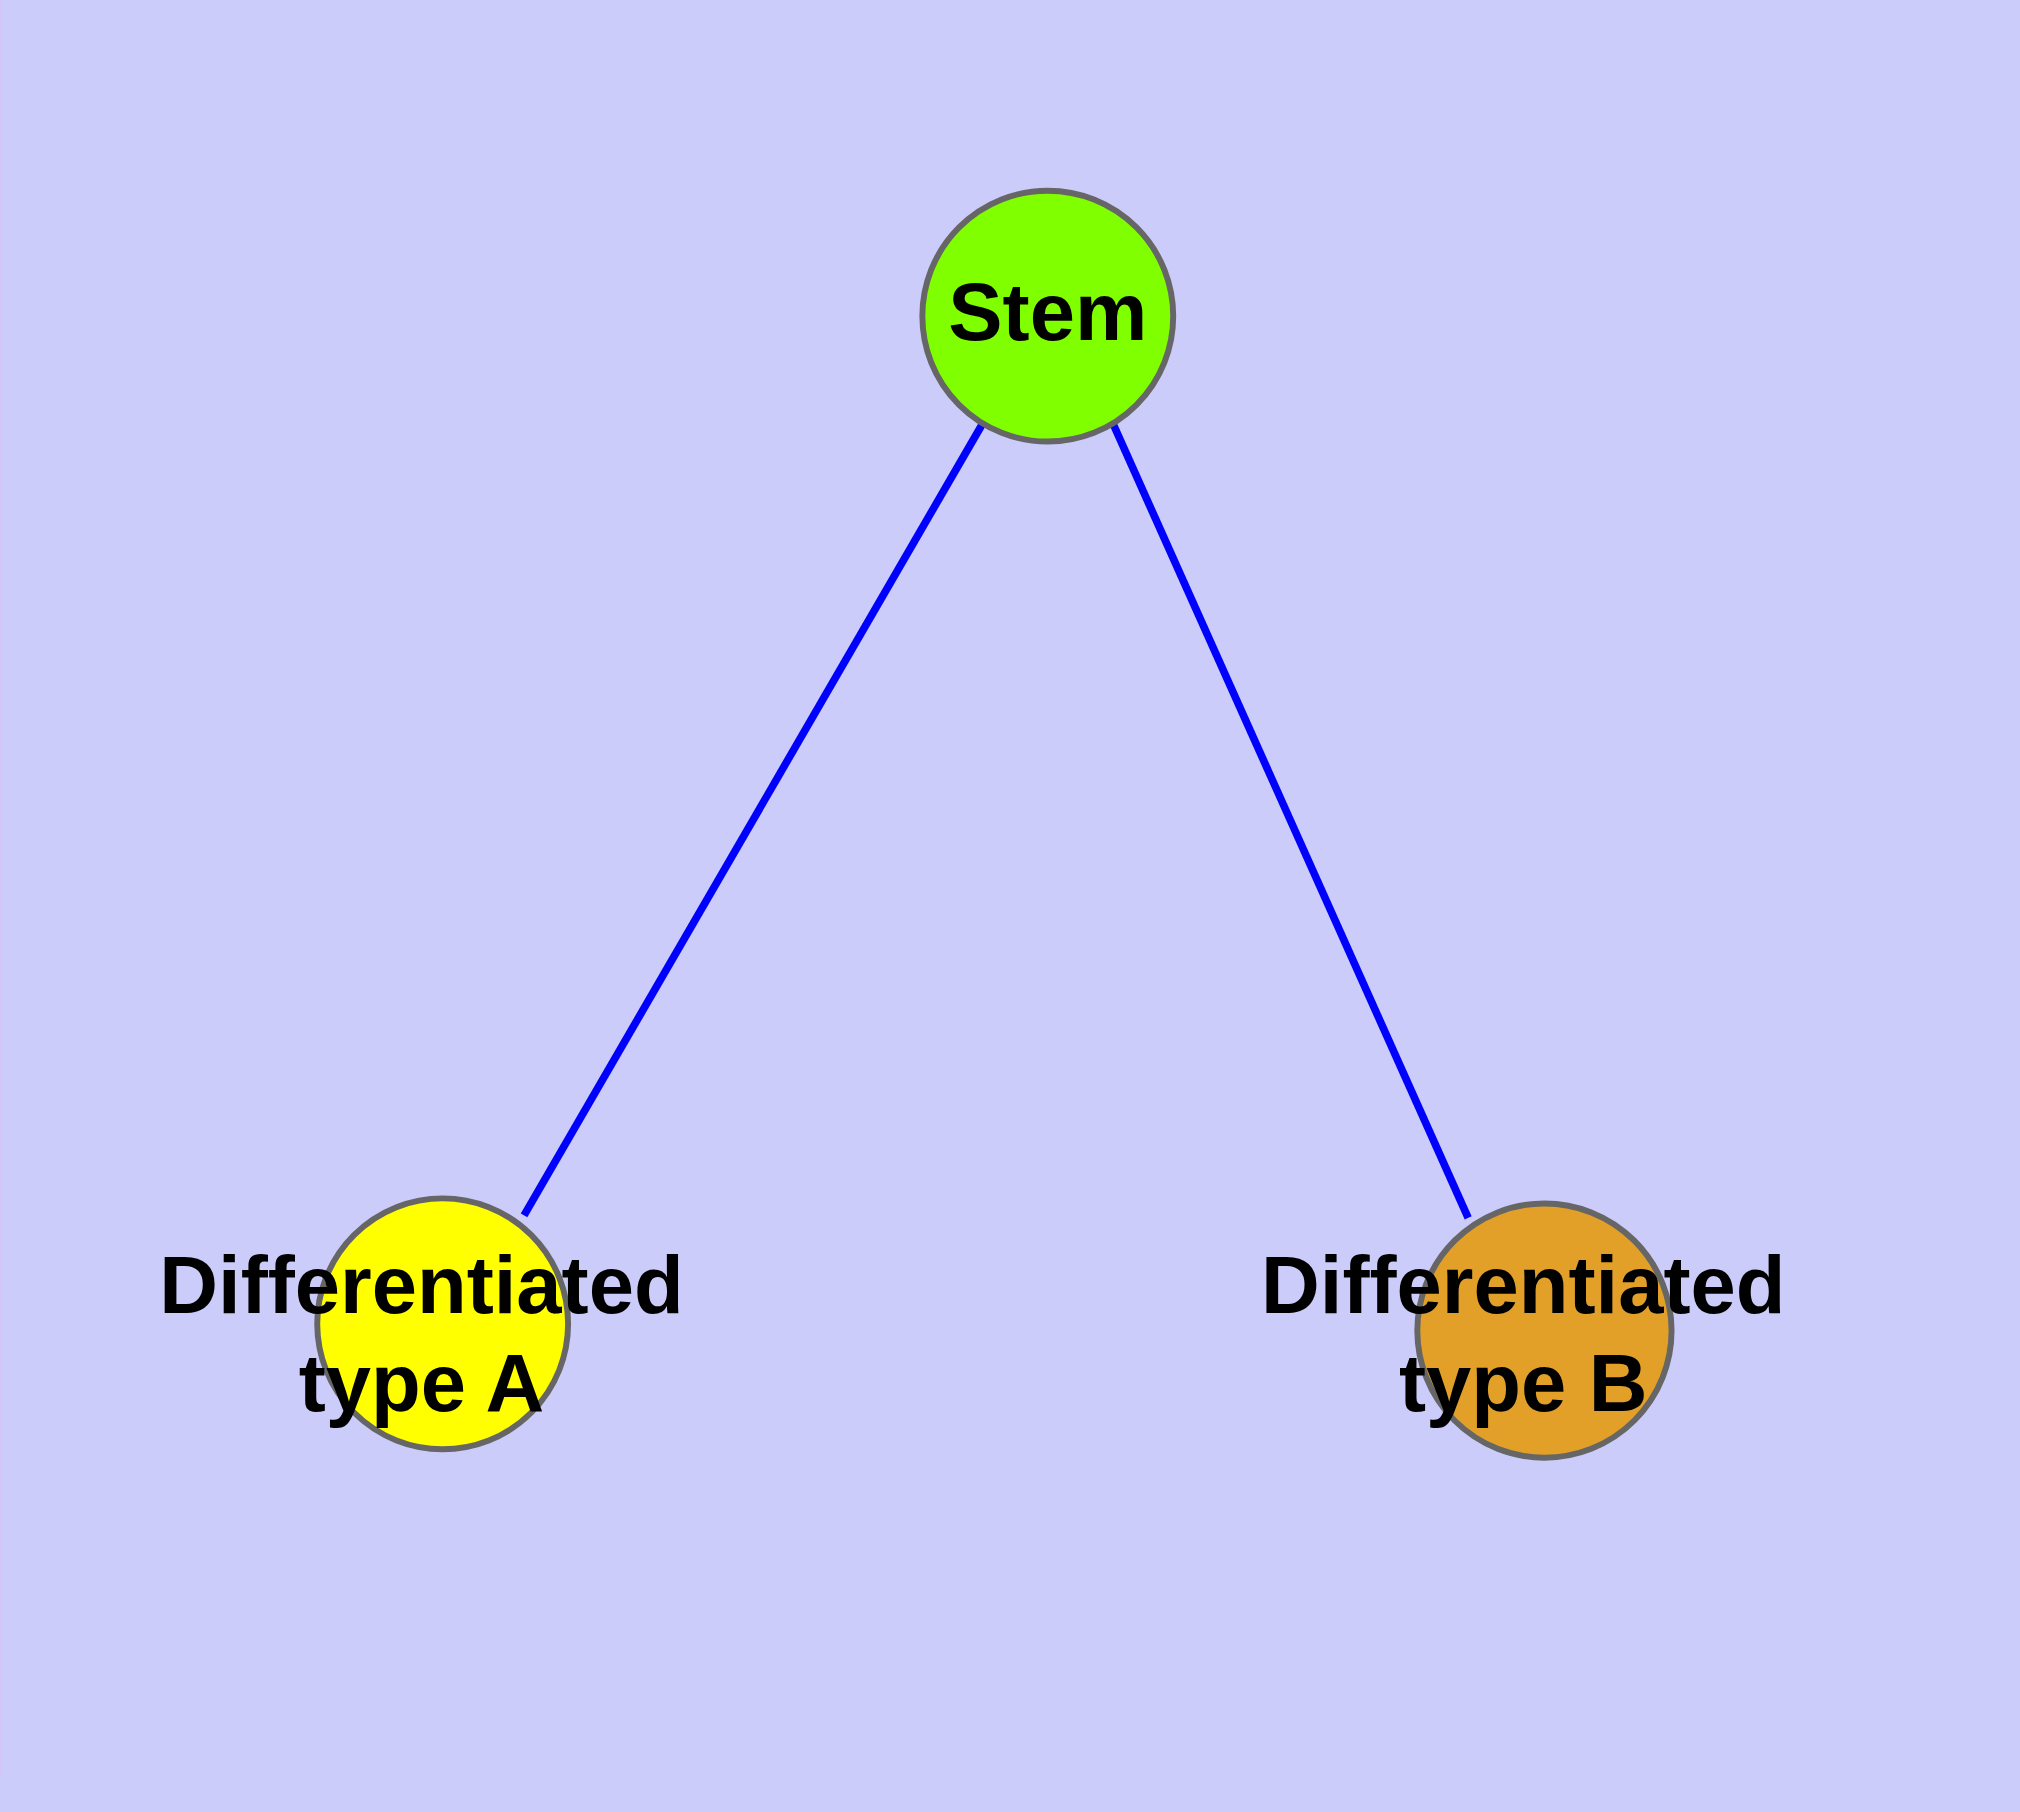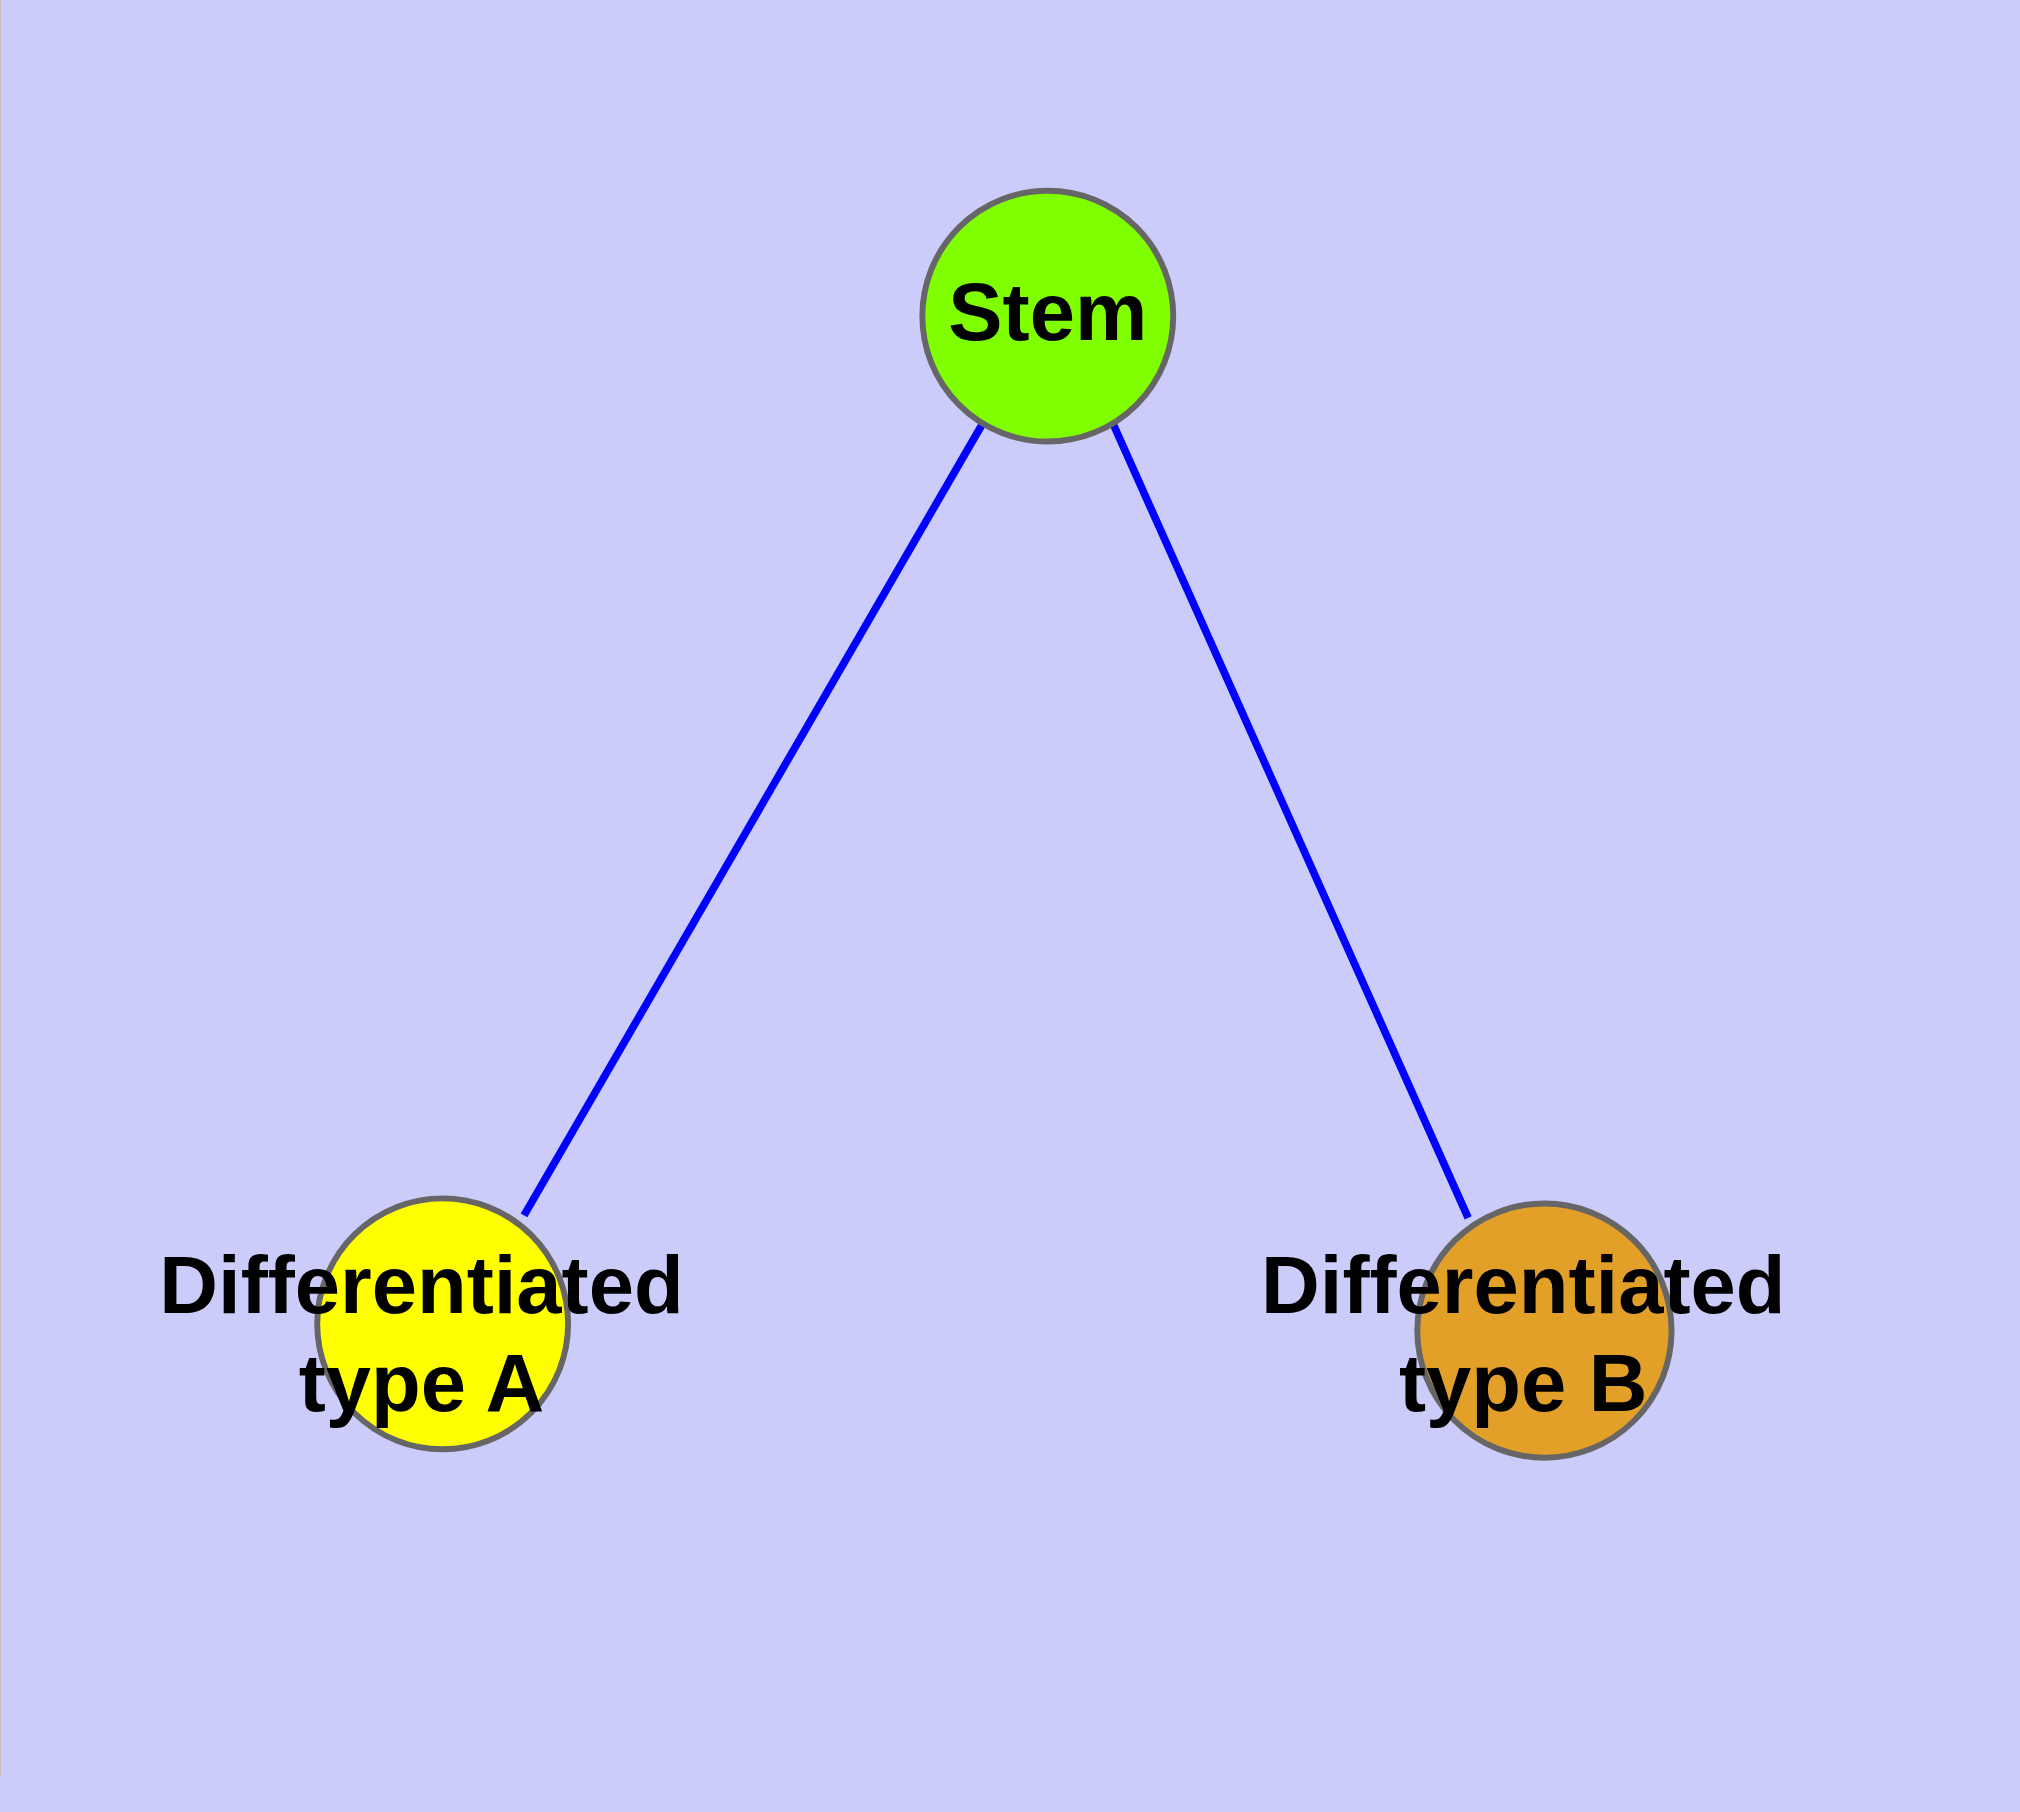--- a/index.html
+++ b/index.html
@@ -4,21 +4,21 @@
 <style>
   html, body {
     margin: 0;
     padding: 0;
     background: #ccccfb;
   }
   #canvas {
     position: relative;
     width: 2021px;
     height: 1776px;
-    background: #f97316;
+    background: #f0abfc;
     overflow: hidden;
     font-family: "Liberation Sans", sans-serif;
   }
   #graph-svg {
     position: absolute;
     left: 0;
     top: 0;
     width: 2021px;
     height: 1812px;
     display: block;

